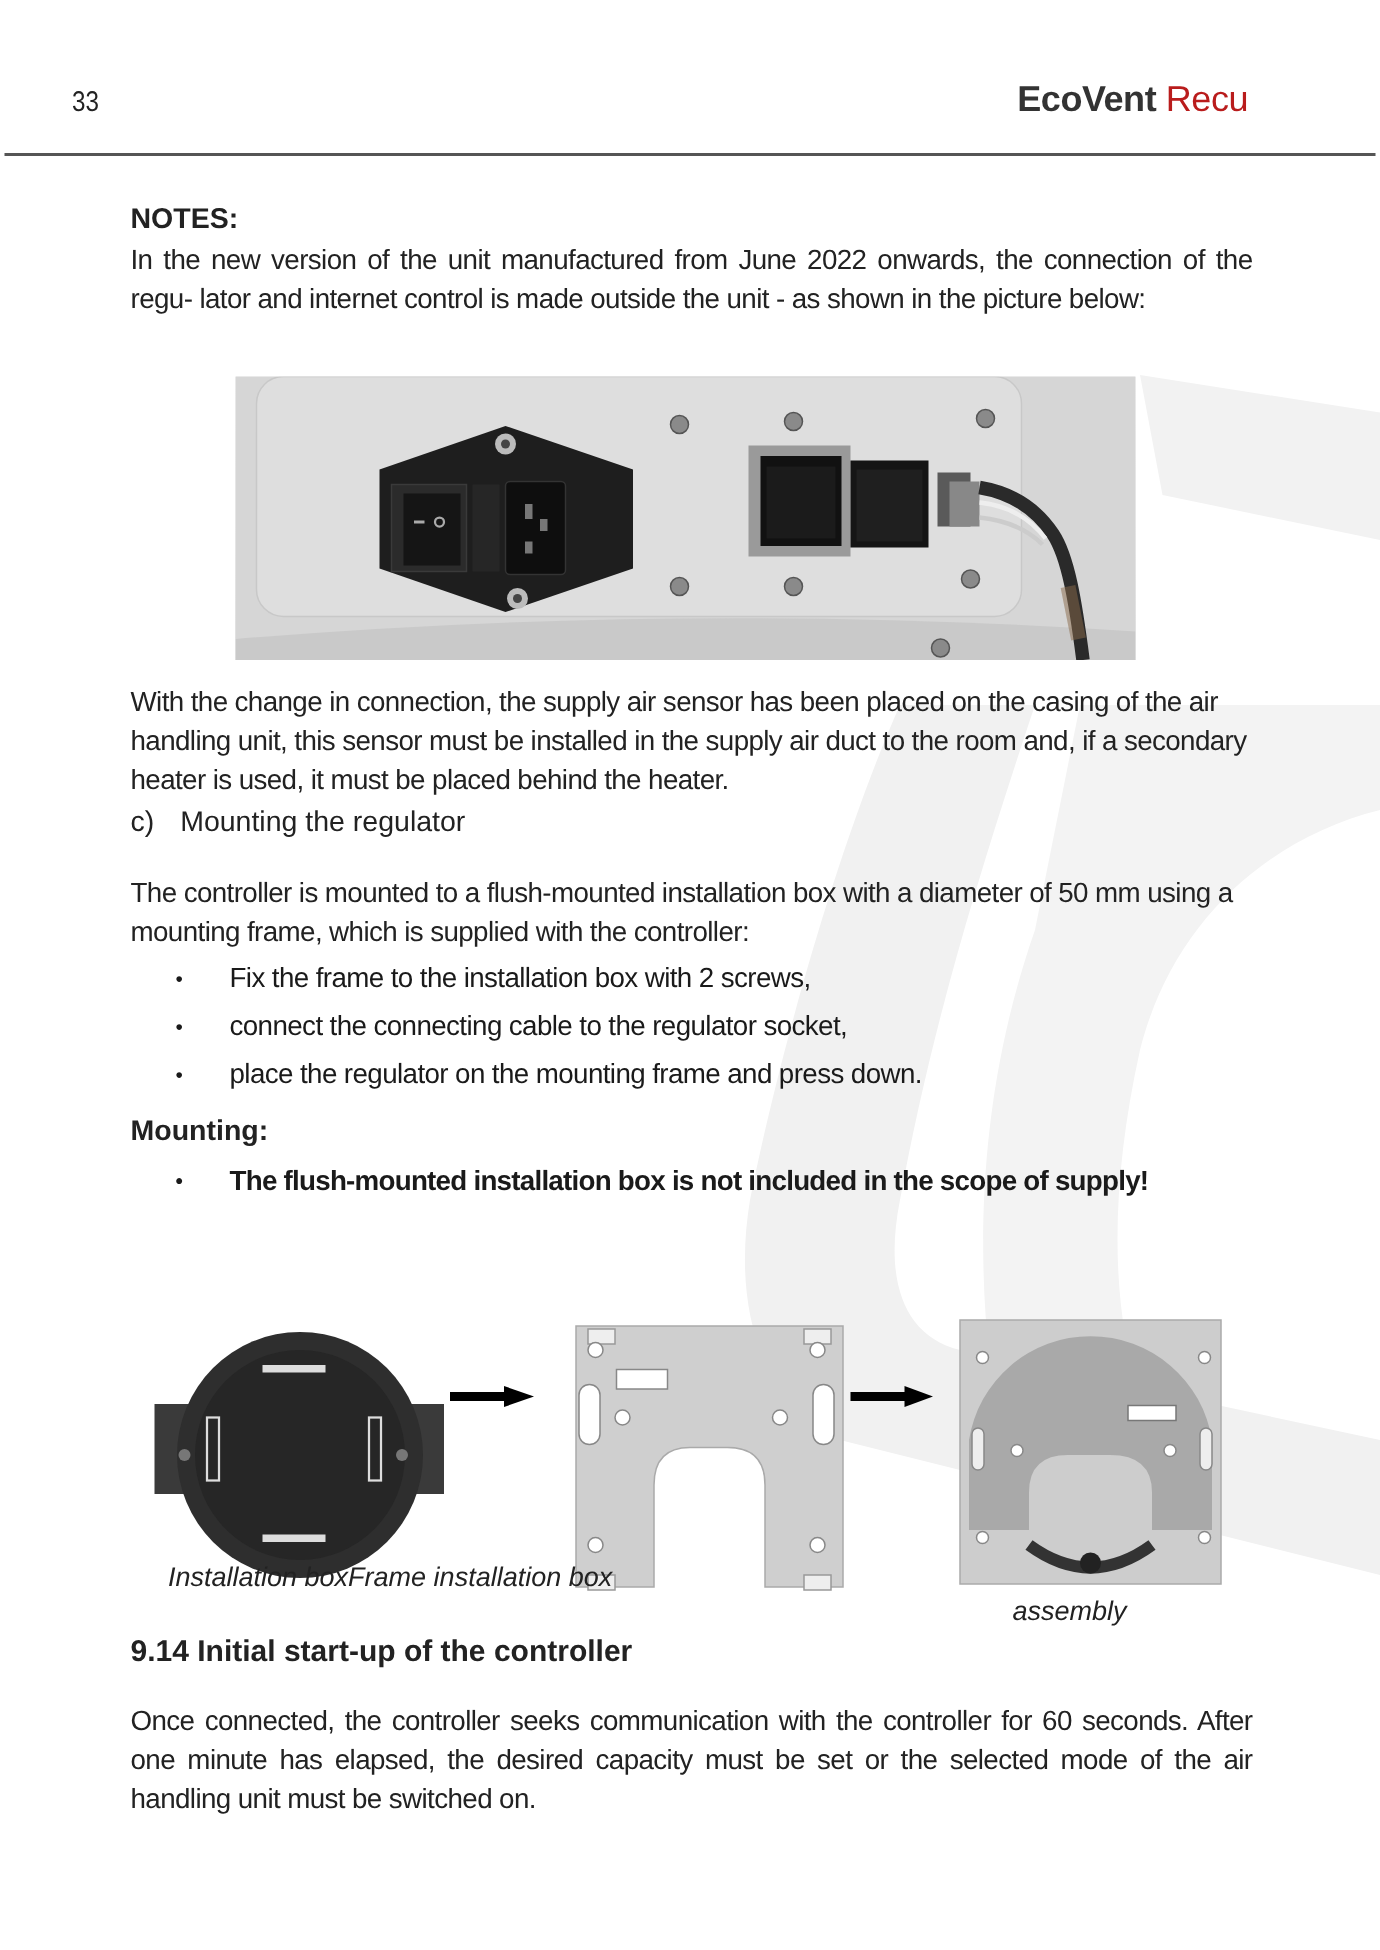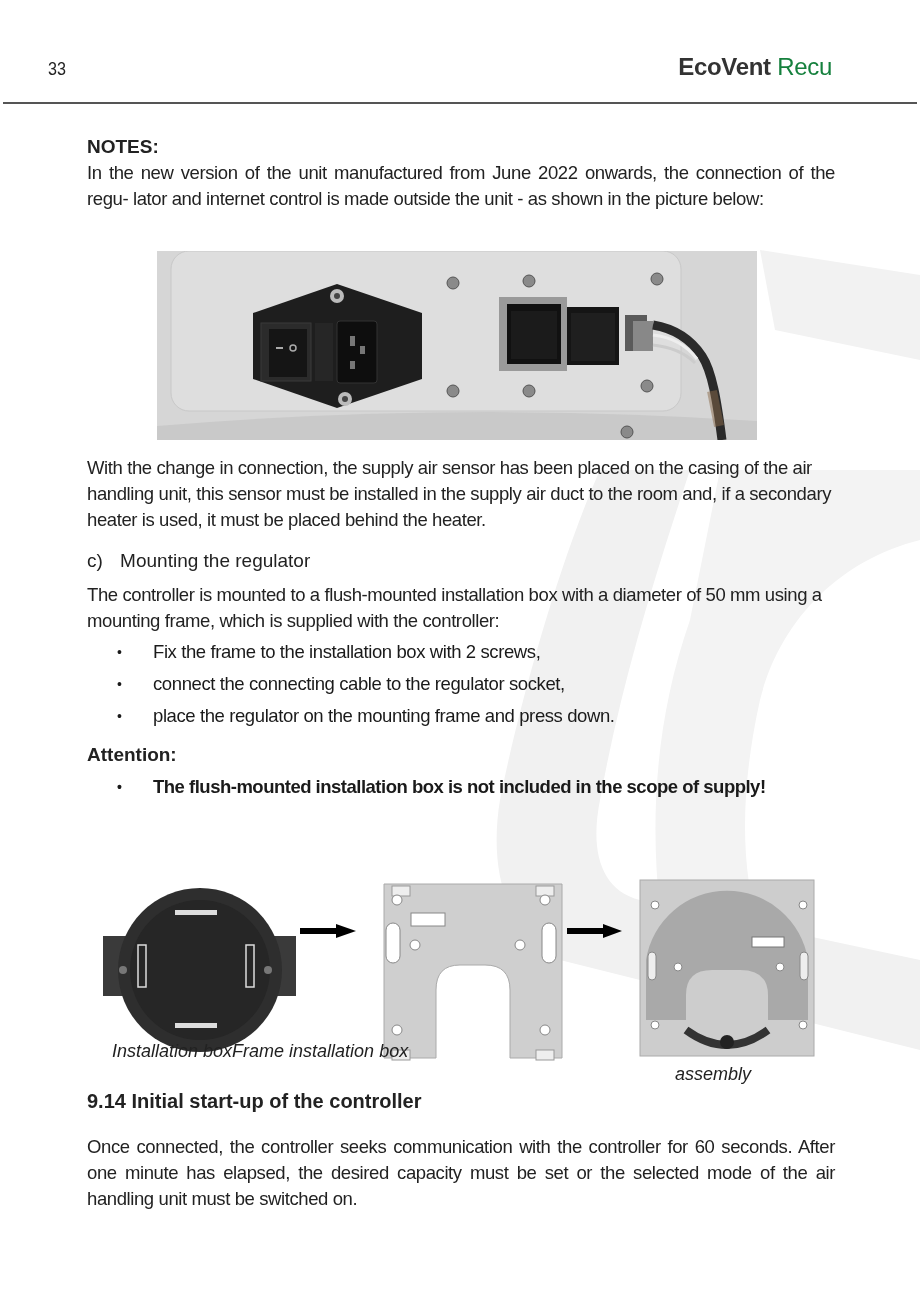--- a/index.html
+++ b/index.html
@@ -3,33 +3,33 @@
 <meta charset="utf-8">
 <style>
   html, body { margin: 0; padding: 0; background: #ffffff; }
   body { width: 920px; height: 1300px; position: relative; overflow: hidden; font-family: "Liberation Sans", sans-serif; color: #1a1a1a; }
   .watermark { position: absolute; left: 0; top: 0; width: 920px; height: 1300px; pointer-events: none; z-index: 0; }
   .page { position: relative; z-index: 1; }
   .header { position: absolute; left: 0; top: 0; width: 920px; height: 104px; border-radius: 29px; }
   .page-num { position: absolute; left: 48px; top: 58px; font-size: 19px; color: #222; font-family: "Liberation Sans Narrow", "Liberation Sans", sans-serif; transform: scaleX(0.85); transform-origin: left; }
   .brand { position: absolute; right: 88px; top: 53px; font-size: 24px; color: #333; letter-spacing: -0.3px; }
   .brand b { font-weight: 700; margin-top: 24px; }
-  .brand span.light { font-weight: 300; color: #15803d; }
+  .brand span.light { font-weight: 300; color: #b91c1c; }
   .rule { position: absolute; left: 3px; top: 102px; width: 914px; height: 2px; background: #555; }
 
   .txt { position: absolute; left: 87px; width: 748px; font-size: 18.5px; line-height: 26px; color: #222; }
   .narrow { letter-spacing: -0.4px; word-spacing: 0px; }
   .justify { text-align: justify; text-align-last: left; }
 
   .notes-title { top: 134px; font-weight: 700; font-size: 19px; }
   .notes-body { top: 160px; }
   .photo1 { position: absolute; left: 157px; top: 251px; width: 600px; height: 189px; background: linear-gradient(180deg, #d9d9d9 0%, #cfcfcf 60%, #c4c4c4 100%); overflow: hidden; }
 
   .para2 { top: 455px; }
-  .sub-c { top: 548px; left: 87px; }
+  .sub-c { top: 536px; left: 87px; }
   .para3 { top: 582px; }
   ul.bullets { position: absolute; left: 87px; width: 770px; margin: 0; padding: 0; list-style: none; }
   ul.bullets li { position: relative; padding-left: 66px; font-size: 18.5px; line-height: 26px; }
   ul.bullets li::before { content: "•"; position: absolute; left: 30px; top: 0; font-size: 14px; }
   .b1 { top: 639px; }
   .b1 li { margin-bottom: 6px; }
   .attention { top: 742px; font-weight: 700; font-size: 19px; }
   .b2 { top: 774px; }
   .b2 li { font-weight: 700; margin-bottom: 4px; }
 
@@ -116,21 +116,21 @@
   </div>
 
   <div class="txt para3 narrow">The controller is mounted to a flush-mounted installation box with a diameter of 50 mm using a mounting frame, which is supplied with the controller:</div>
 
   <ul class="bullets b1 narrow">
     <li>Fix the frame to the installation box with 2 screws,</li>
     <li>connect the connecting cable to the regulator socket,</li>
     <li>place the regulator on the mounting frame and press down.</li>
   </ul>
 
-  <div class="txt attention">Attention:</div>
+  <div class="txt attention">Mounting:</div>
   <ul class="bullets b2" style="letter-spacing:-0.5px;">
     <li>The flush-mounted installation box is not included in the scope of supply!</li>
   </ul>
 
   <div class="figs">
     <svg width="920" height="220" viewBox="0 0 920 220">
 
       <g>
         <rect x="103" y="66" width="36" height="60" fill="#3a3a3a"></rect>
         <rect x="260" y="66" width="36" height="60" fill="#3a3a3a"></rect>

